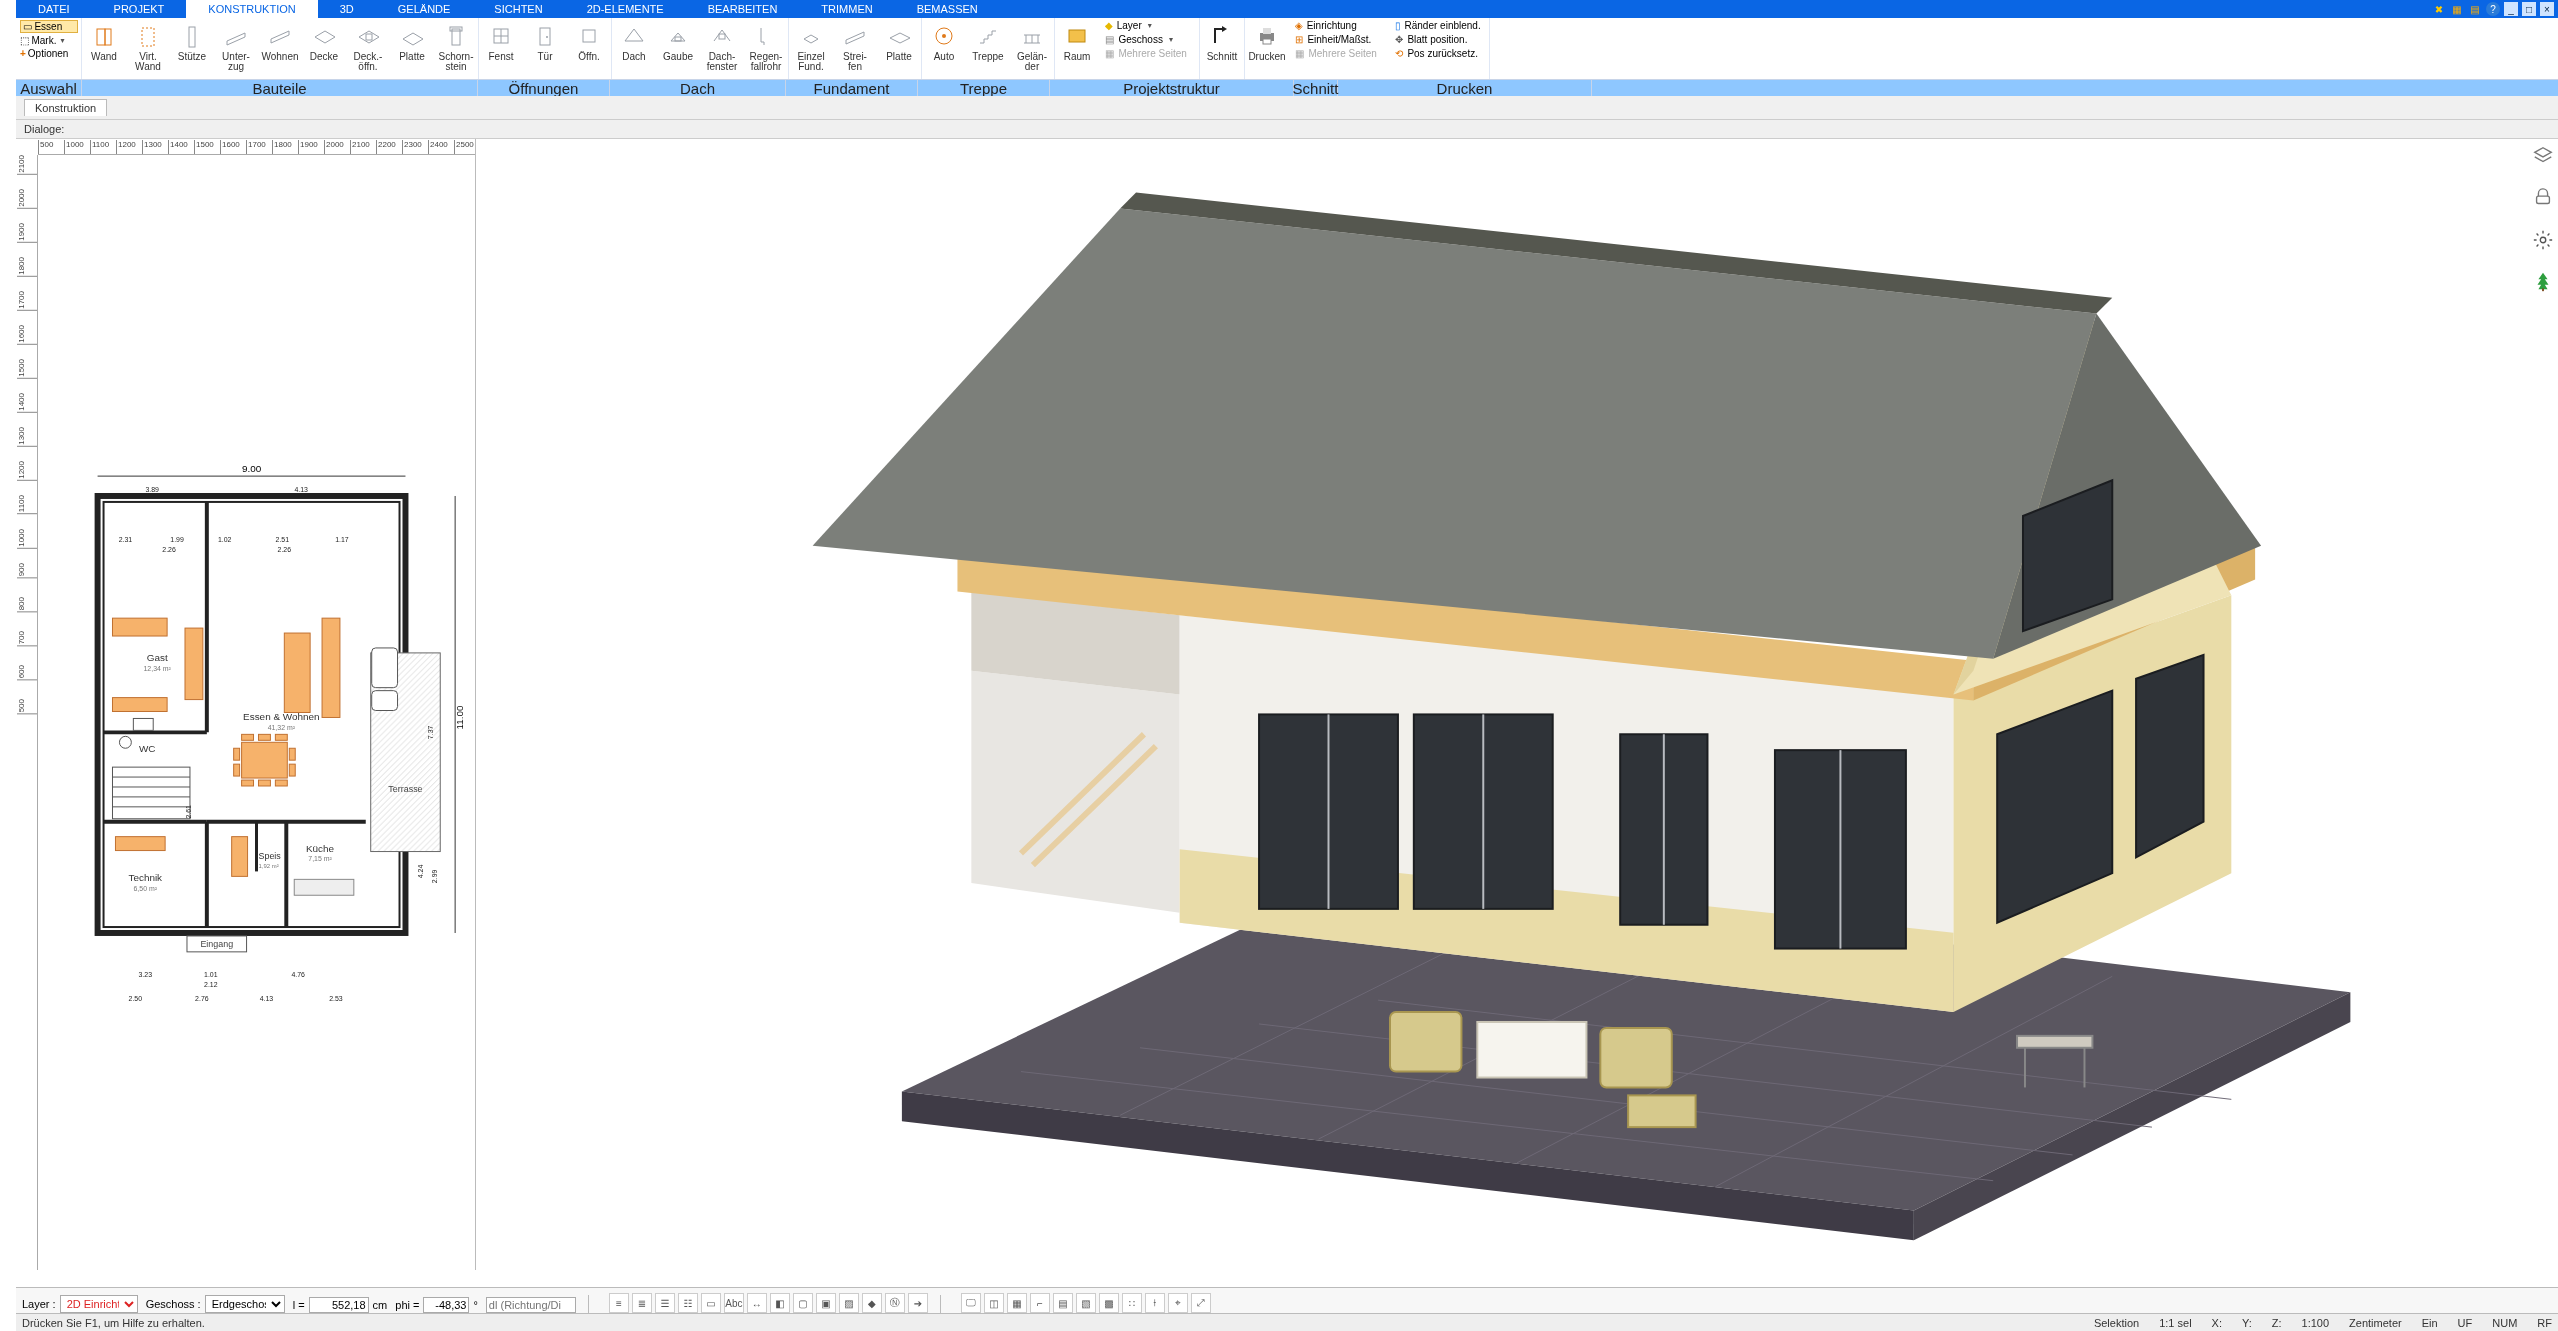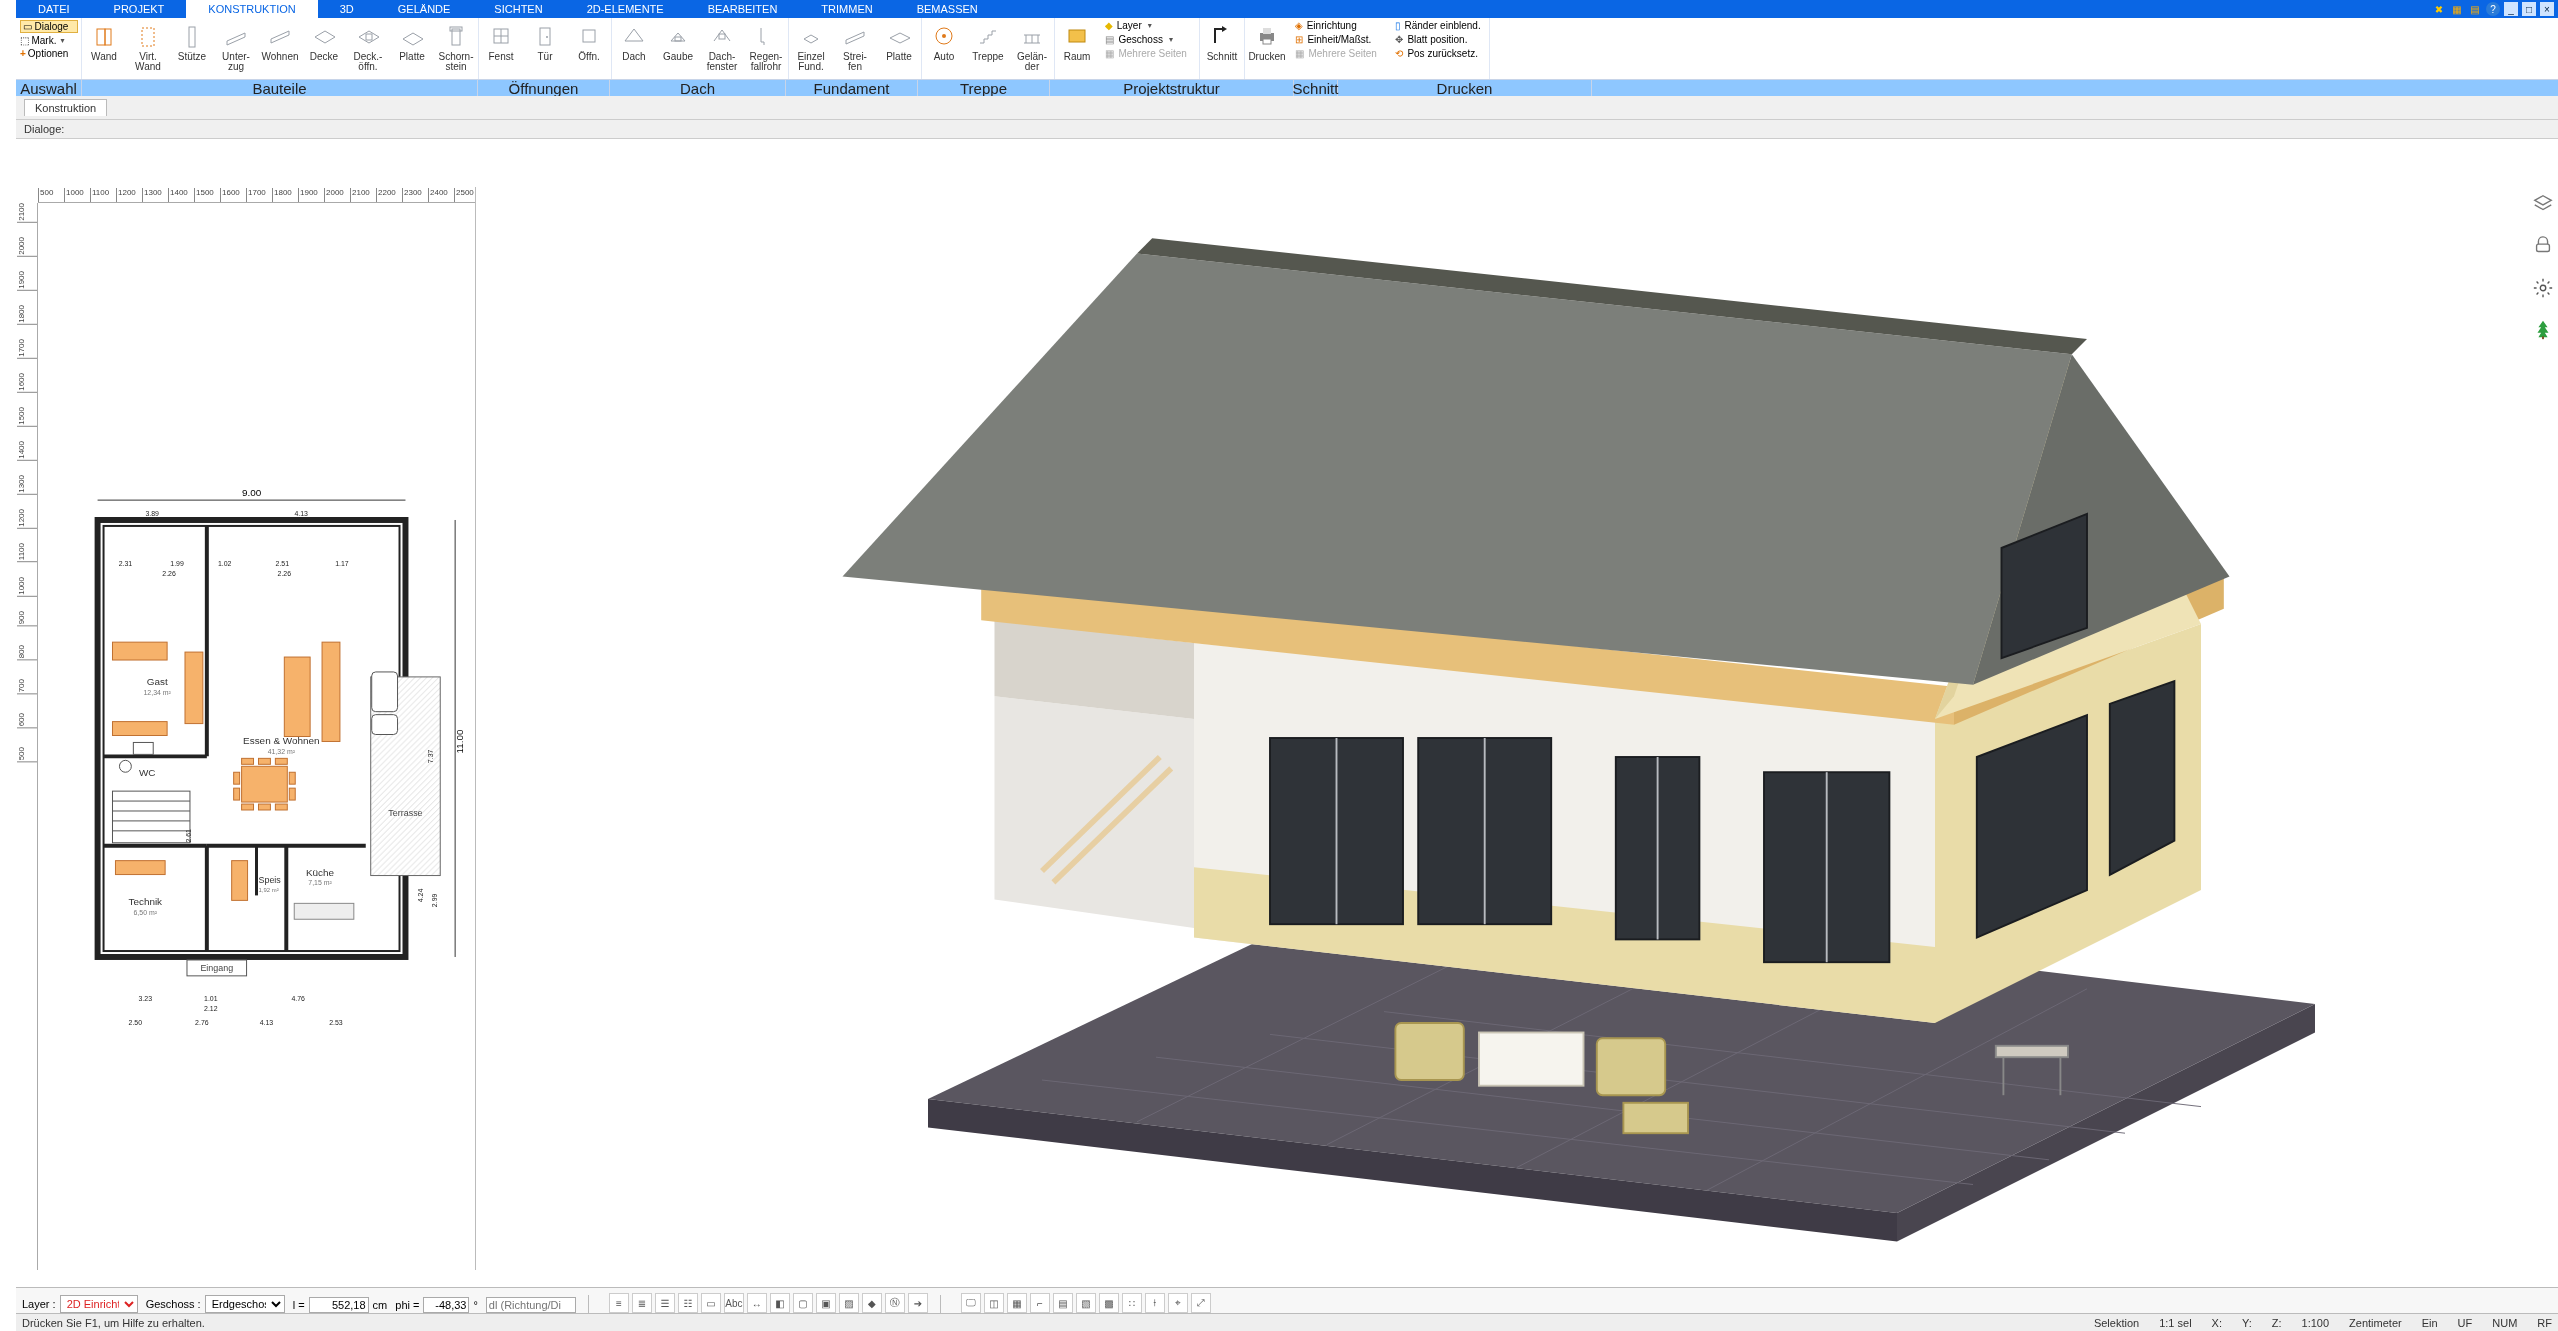--- a/index.html
+++ b/index.html
@@ -29,21 +29,21 @@
 
 .grouplabels { display: flex; background: #8ec7ff; font-size: 15px; color: #222; height: 16px; }
 .grouplabels div { text-align: center; border-right: 1px solid #c8d4e8; display: flex; align-items: center; justify-content: center; }
 
 
 .subbar { background: #f0f0f0; border-bottom: 1px solid #ccc; font-size: 11px; padding: 3px 8px; color: #333; }
 .subbar.tabs { display: flex; }
 .subbar.tabs span { background: #fff; border: 1px solid #bbb; border-bottom: none; padding: 2px 10px; }
 
 
-.workspace { flex: 1; display: flex; overflow: hidden; position: relative; margin-top: 48px; }
+.workspace { flex: 1; display: flex; overflow: hidden; position: relative; }
 .pane { position: relative; overflow: hidden; }
 .pane.plan { flex: 0 0 460px; border-right: 1px solid #bbb; background: #fff; }
 .pane.view3d { flex: 1; background: #fff; }
 .ruler-h { position: absolute; top: 0; left: 22px; right: 0; height: 16px; background: #fff; border-bottom: 1px solid #aaa; }
 .ruler-v { position: absolute; top: 16px; left: 0; width: 22px; bottom: 0; background: #fff; border-right: 1px solid #aaa; }
 .ruler-h .tick, .ruler-v .tick { position: absolute; font-size: 8px; color: #444; }
 .ruler-h .tick { top: 1px; border-left: 1px solid #888; height: 14px; padding-left: 1px; }
 .ruler-v .tick { left: 1px; border-top: 1px solid #888; width: 20px; padding-top: 1px; writing-mode: vertical-rl; transform: rotate(180deg); }
 
 
@@ -103,21 +103,21 @@
       <span style="background:#cfe4ff;color:#024">×</span>
     </div>
   </div>
 
   <div class="ribbon">
 
     <div class="group" style="width:66px">
       <div class="selgrp">
         <div style="background:#ffe9a8;border:1px solid #e0b040;padding:0 2px">
             <span>▭</span>
-            <span>Dialoge</span>
+            <span>Essen</span>
           </div>
         <div class="chev">
             <span>⬚</span>
             <span>Mark.</span>
           </div>
         <div>
             <span style="color:#e07000;font-weight:bold">+</span>
             <span>Optionen</span>
           </div>
       </div>

